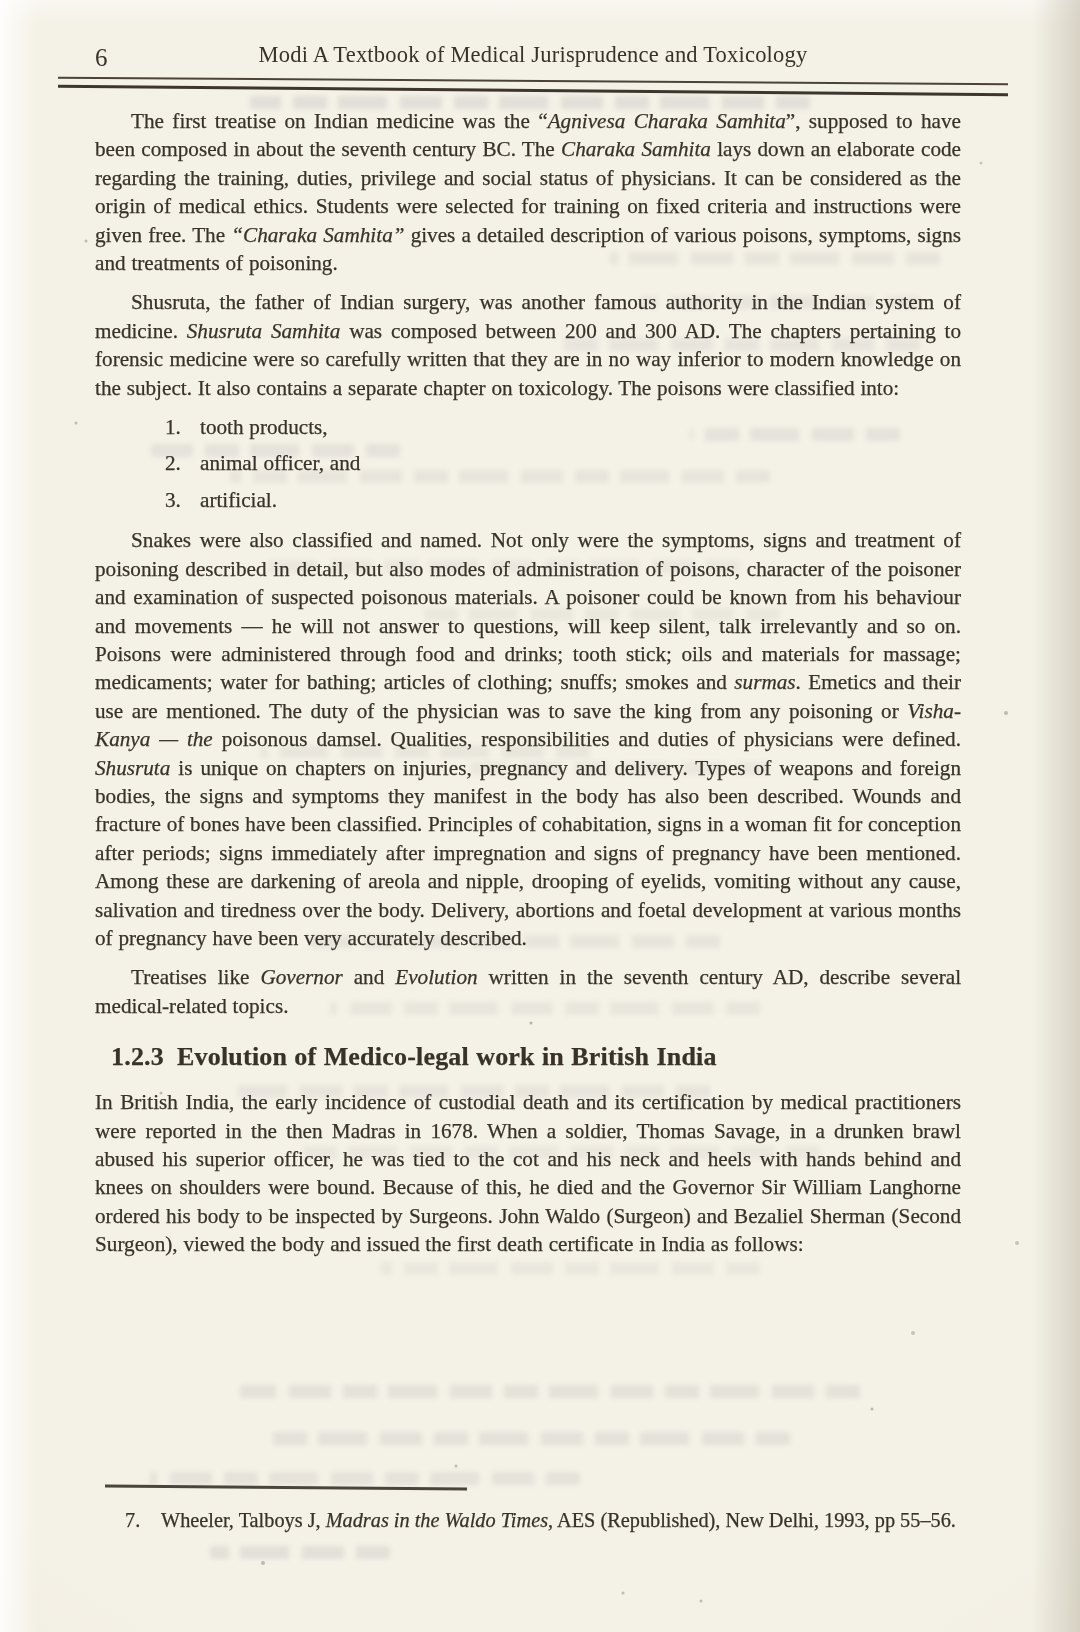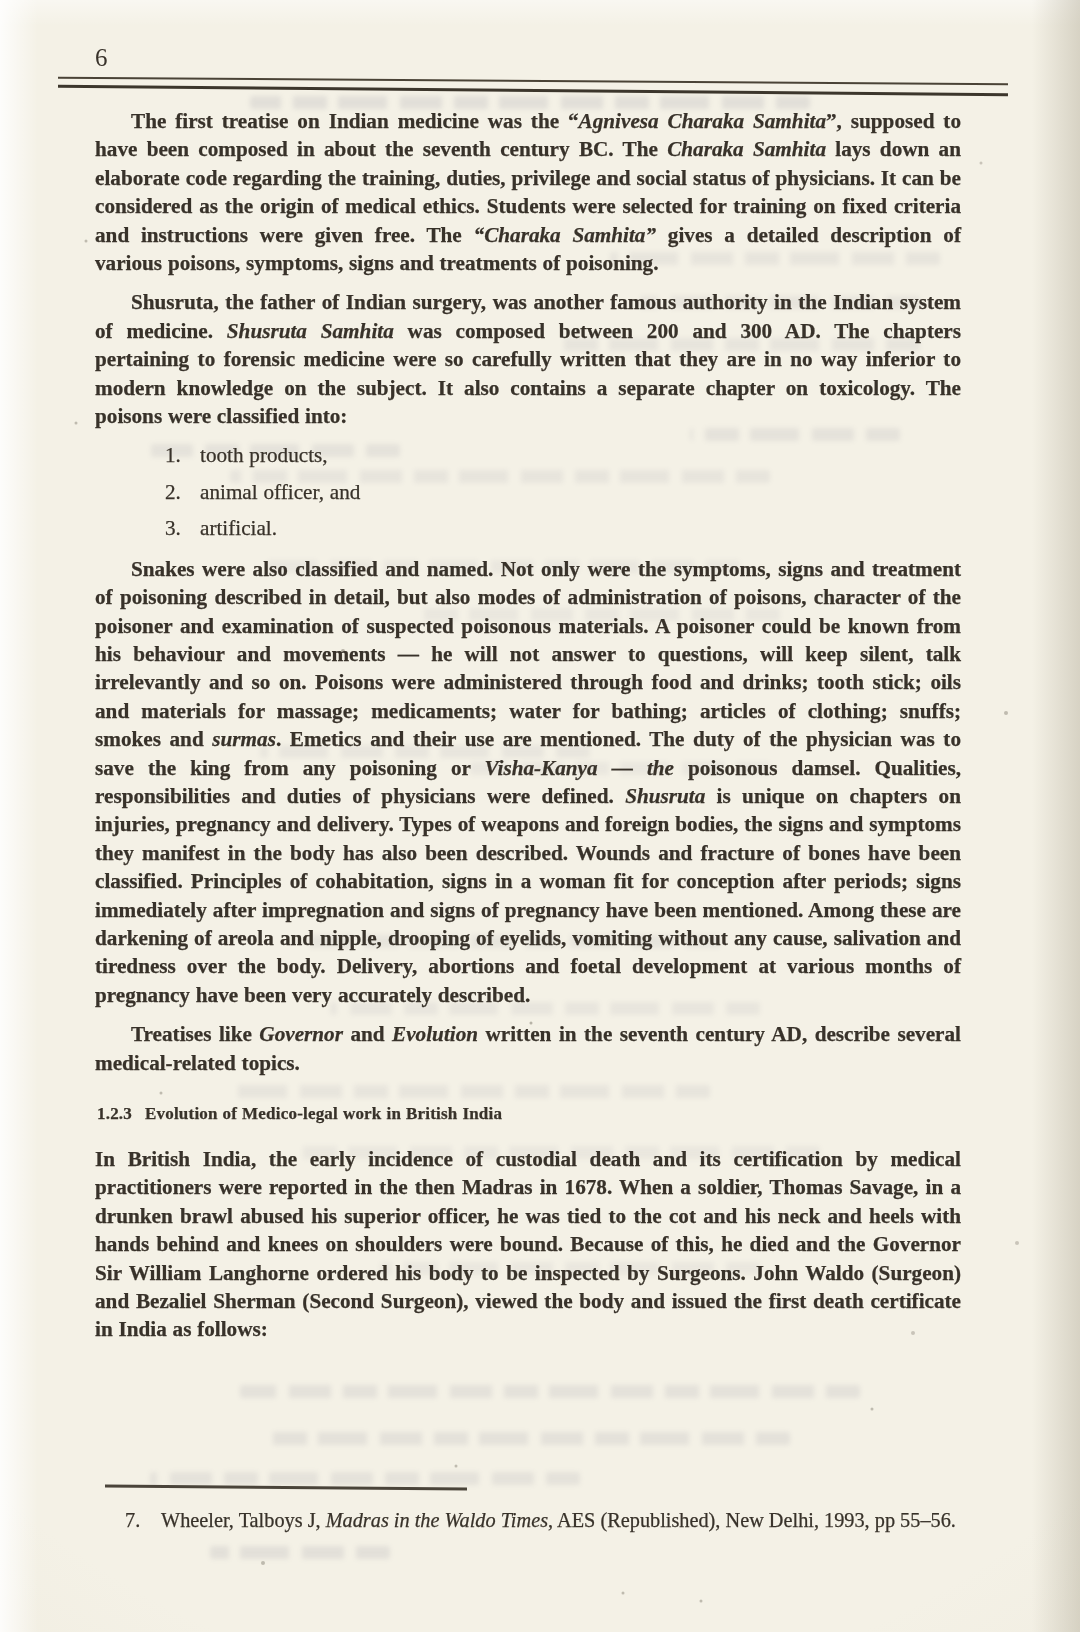--- a/index.html
+++ b/index.html
@@ -27,30 +27,30 @@
   .rule1{height:2px;background:#4a4336;transform:rotate(.4deg);}
   .rule2{height:3px;background:#3c362c;margin-top:7px;transform:rotate(.5deg);}
 
   
   .body{
     position:absolute;top:107px;left:95px;width:866px;
     font-size:21.2px;line-height:28.4px;text-align:justify;
     word-spacing:.5px;
     -webkit-text-stroke:.25px #38322a;
   }
-  .para{margin:0 0 11px 0;font-weight:bold;}
+  .para{margin:0 0 11px 0;}
   .para.ind{text-indent:36px;}
   .it{font-style:italic;}
   sup{font-size:.62em;line-height:0;}
 
   .list{margin:8px 0 12px 70px;text-align:left;}
   .li{display:flex;margin:0 0 8px 0;}
   .li .num{width:35px;flex:0 0 35px;}
 
-  .h2{font-weight:bold;font-size:17px;line-height:30px;margin:22px 0 16px 2px;text-align:left;letter-spacing:.2px;}
+  .h2{font-weight:bold;font-size:26px;line-height:30px;margin:22px 0 16px 16px;text-align:left;letter-spacing:.2px;}
   .hnum{margin-right:13px;}
 
   .quote{margin:13px 55px 0 70px;font-size:20.3px;line-height:26.6px;text-indent:20px;}
 
   
   .footer{position:absolute;left:95px;top:1486px;width:866px;}
   .fsep{width:362px;height:2.5px;background:#4a443a;transform:rotate(.45deg);margin-left:10px;}
   .fnote{display:flex;margin-top:18px;padding-left:30px;font-size:20.3px;line-height:27px;-webkit-text-stroke:.25px #38322a;}
   .fnum{width:36px;flex:0 0 36px;}
 
@@ -98,20 +98,21 @@
       <div class="ghost" style="left: 380px; top: 1262px; width: 380px; opacity: 0.08;"></div>
       <div class="ghost" style="left: 240px; top: 1385px; width: 620px; opacity: 0.13;"></div>
       <div class="ghost" style="left: 270px; top: 1432px; width: 520px; opacity: 0.13;"></div>
       <div class="ghost" style="left: 150px; top: 1472px; width: 430px; opacity: 0.12;"></div>
       <div class="ghost" style="left: 210px; top: 1546px; width: 180px; opacity: 0.14;"></div>
     </div>
   <div class="specks"></div>
 
   <header class="header">
     <span class="pagenum">6</span>
+    <span class="running-title">Modi A Textbook of Medical Jurisprudence and Toxicology</span>
   </header>
 
   <div class="rules">
     <div class="rule1"></div>
     <div class="rule2"></div>
   </div>
 
   <main class="body" id="blocks">
       <p class="para ind"><span>The first treatise on Indian medicine was the “</span><span class="it">Agnivesa Charaka Samhita</span><span>”, supposed to have been composed in about the seventh century BC. The </span><span class="it">Charaka Samhita</span><span> lays down an elaborate code regarding the training, duties, privilege and social status of physicians. It can be considered as the origin of medical ethics. Students were selected for training on fixed criteria and instructions were given free. The </span><span class="it">“Charaka Samhita”</span><span> gives a detailed description of various poisons, symptoms, signs and treatments of poisoning.</span></p>
       <p class="para ind"><span>Shusruta, the father of Indian surgery, was another famous authority in the Indian system of medicine. </span><span class="it">Shusruta Samhita</span><span> was composed between 200 and 300 AD. The chapters pertaining to forensic medicine were so carefully written that they are in no way inferior to modern knowledge on the subject. It also contains a separate chapter on toxicology. The poisons were classified into:</span></p>

